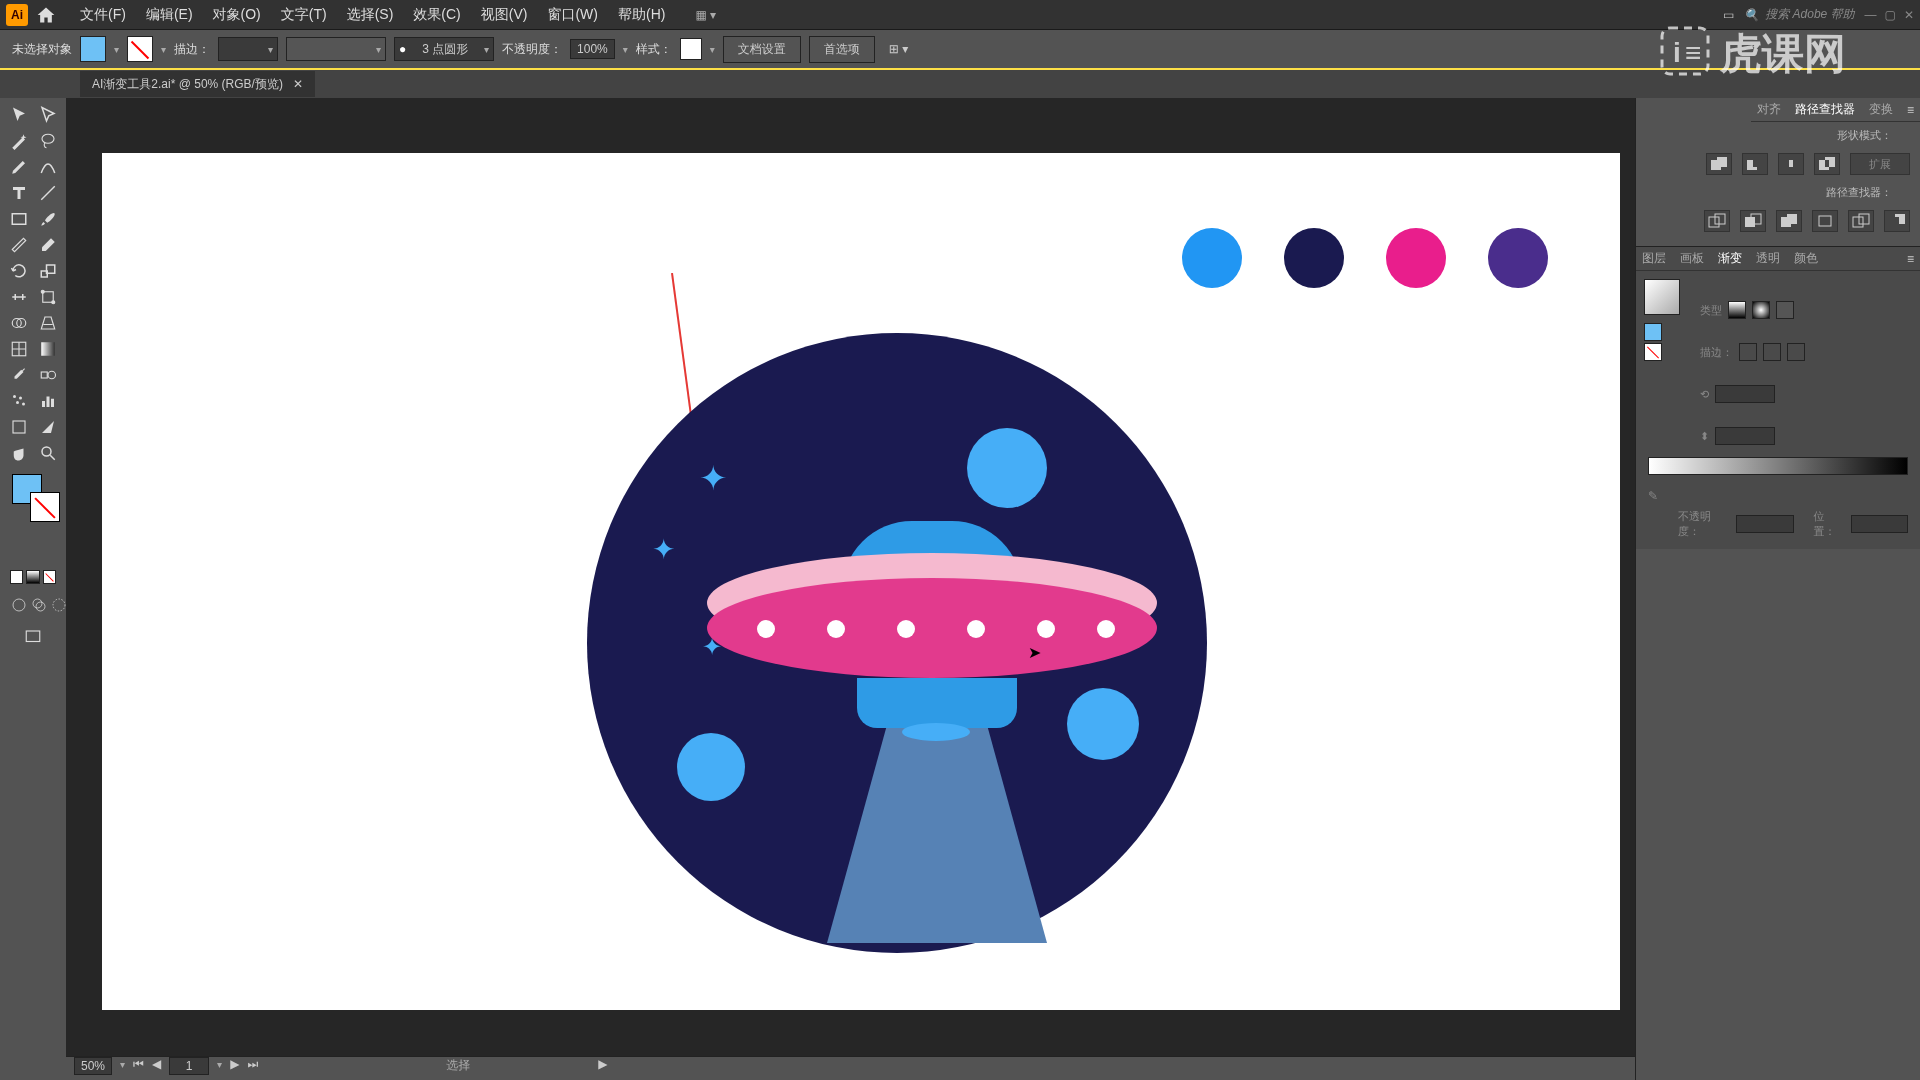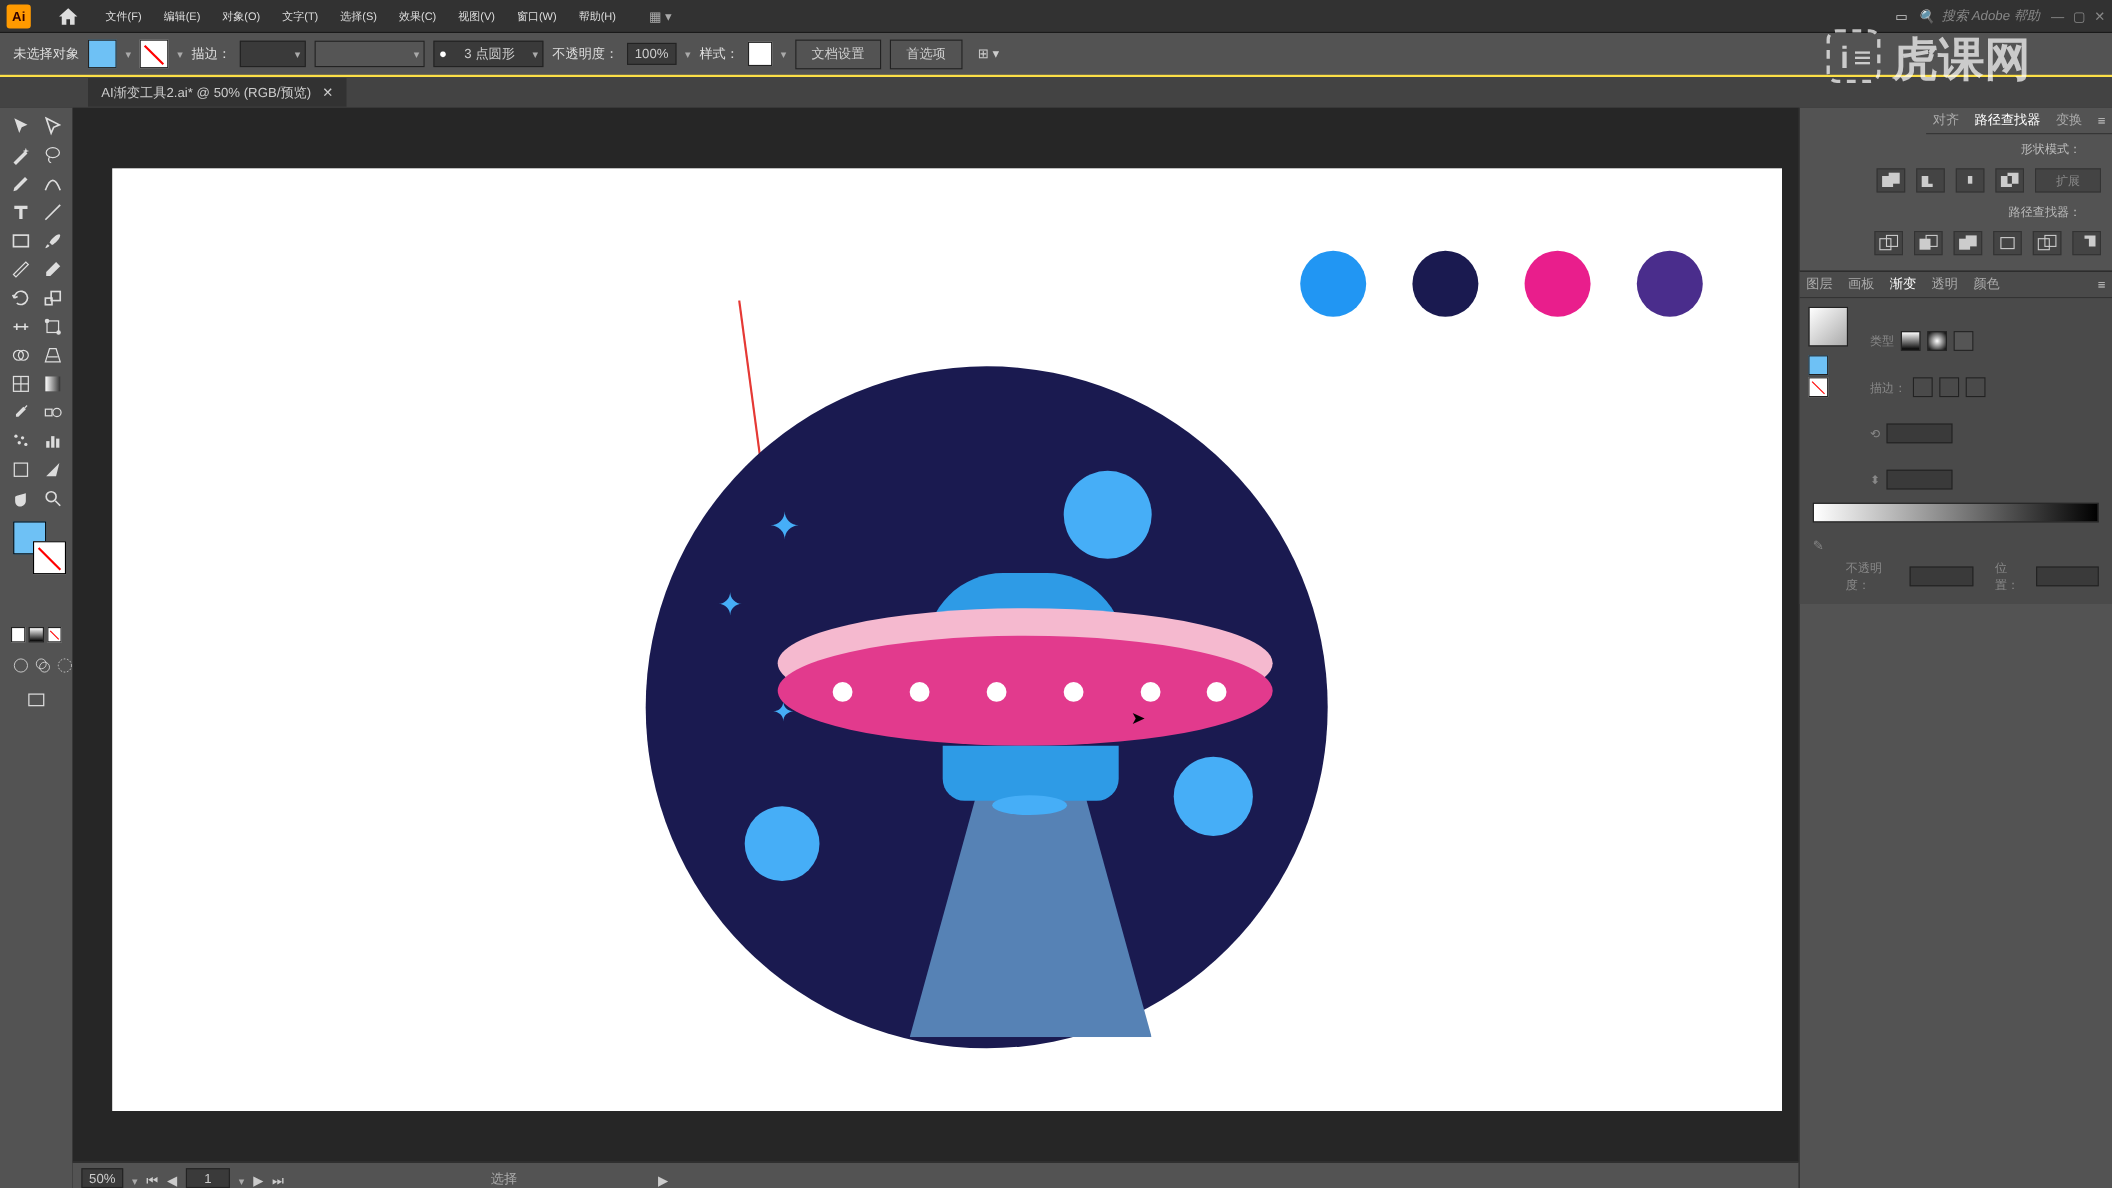--- a/index.html
+++ b/index.html
@@ -1,22 +1,22 @@
 <!DOCTYPE html>
 <html><head>
 <meta charset="utf-8">
 <style>
 * { margin: 0; padding: 0; box-sizing: border-box; font-family: "Microsoft YaHei", Arial, sans-serif; }
 body { background: #323232; width: 1920px; height: 1080px; overflow: hidden; color: #ccc; font-size: 12px; position: relative; }
 
 
 .menu-bar { height: 30px; background: #323232; display: flex; align-items: center; padding: 0 6px; border-bottom: 1px solid #1a1a1a; }
-.app-logo { width: 22px; height: 22px; background: #ff9a00; color: #330000; font-weight: bold; display: flex; align-items: center; justify-content: center; font-size: 12px; border-radius: 3px; margin-right: 24px; }
+.app-logo { width: 22px; height: 22px; background: #ff9a00; color: #330000; font-weight: bold; display: flex; align-items: center; justify-content: center; font-size: 12px; border-radius: 3px; margin-right: 8px; }
 .home-icon { width: 20px; height: 20px; margin-right: 14px; cursor: pointer; }
-.menu-item { padding: 0 10px; color: #ddd; font-size: 10px; cursor: pointer; }
+.menu-item { padding: 0 10px; color: #ddd; font-size: 14px; cursor: pointer; }
 .menu-right { margin-left: auto; display: flex; align-items: center; gap: 10px; }
 .search-box { display: flex; align-items: center; font-style: italic; color: #888; gap: 6px; }
 .window-controls { display: flex; gap: 8px; color: #888; }
 
 
 .control-bar { height: 40px; background: #535353; display: flex; align-items: center; padding: 0 12px; border-bottom: 2px solid #fde047; gap: 8px; font-size: 12px; }
 .cb-label { color: #ddd; }
 .color-swatch { width: 26px; height: 26px; border: 1px solid #222; }
 .fill-swatch { background: #6ec1f5; }
 .stroke-swatch { position: relative; background: #fff; }
@@ -63,21 +63,21 @@
 .star4 { position: absolute; color: #46aef7; }
 .beam { position: absolute; top: 370px; left: 240px; width: 220px; height: 240px; background: #5682b5; clip-path: polygon(30% 0, 70% 0, 100% 100%, 0 100%); }
 .ufo-top { position: absolute; top: 188px; left: 255px; width: 180px; height: 70px; background: #2e9be6; border-radius: 90px 90px 0 0; }
 .ufo-neck { position: absolute; top: 345px; left: 270px; width: 160px; height: 50px; background: #2e9be6; border-radius: 0 0 20px 20px; }
 .ufo-ring { position: absolute; top: 220px; left: 120px; width: 450px; height: 100px; background: #f5b9cf; border-radius: 50%; }
 .ufo-body { position: absolute; top: 245px; left: 120px; width: 450px; height: 100px; background: #e23a8d; border-radius: 50%; }
 .ufo-light { width: 18px; height: 18px; background: #fff; border-radius: 50%; position: absolute; top: 42px; }
 .ufo-disc { position: absolute; top: 390px; left: 315px; width: 68px; height: 18px; background: #46aef7; border-radius: 50%; }
 
 
-.status-bar { position: absolute; bottom: 0; left: 0; width: 100%; height: 24px; background: #535353; display: flex; align-items: flex-end; padding: 0 8px; gap: 8px; border-top: 1px solid #222; margin-top: 36px; }
+.status-bar { position: absolute; bottom: 0; left: 0; width: 100%; height: 24px; background: #535353; display: flex; align-items: flex-start; padding: 0 8px; gap: 8px; border-top: 1px solid #222; margin-top: 36px; }
 .status-input { background: #3a3a3a; border: 1px solid #222; padding: 1px 6px; color: #ccc; }
 
 
 .panels-right { width: 285px; background: #535353; display: flex; flex-direction: column; border-left: 1px solid #222; align-items: flex-end; }
 .panel-tabs { display: flex; height: 24px; align-items: center; border-bottom: 1px solid #333; padding: 0 6px; gap: 14px; }
 .panel-tab { color: #aaa; font-size: 12px; cursor: pointer; }
 .panel-tab.active { color: #fff; }
 .panel-label { color: #bbb; font-size: 11px; padding: 6px 28px; }
 .pf-row { display: flex; gap: 10px; padding: 4px 10px; }
 .pf-btn { width: 26px; height: 22px; border: 1px solid #333; background: #444; display: flex; align-items: center; justify-content: center; }

